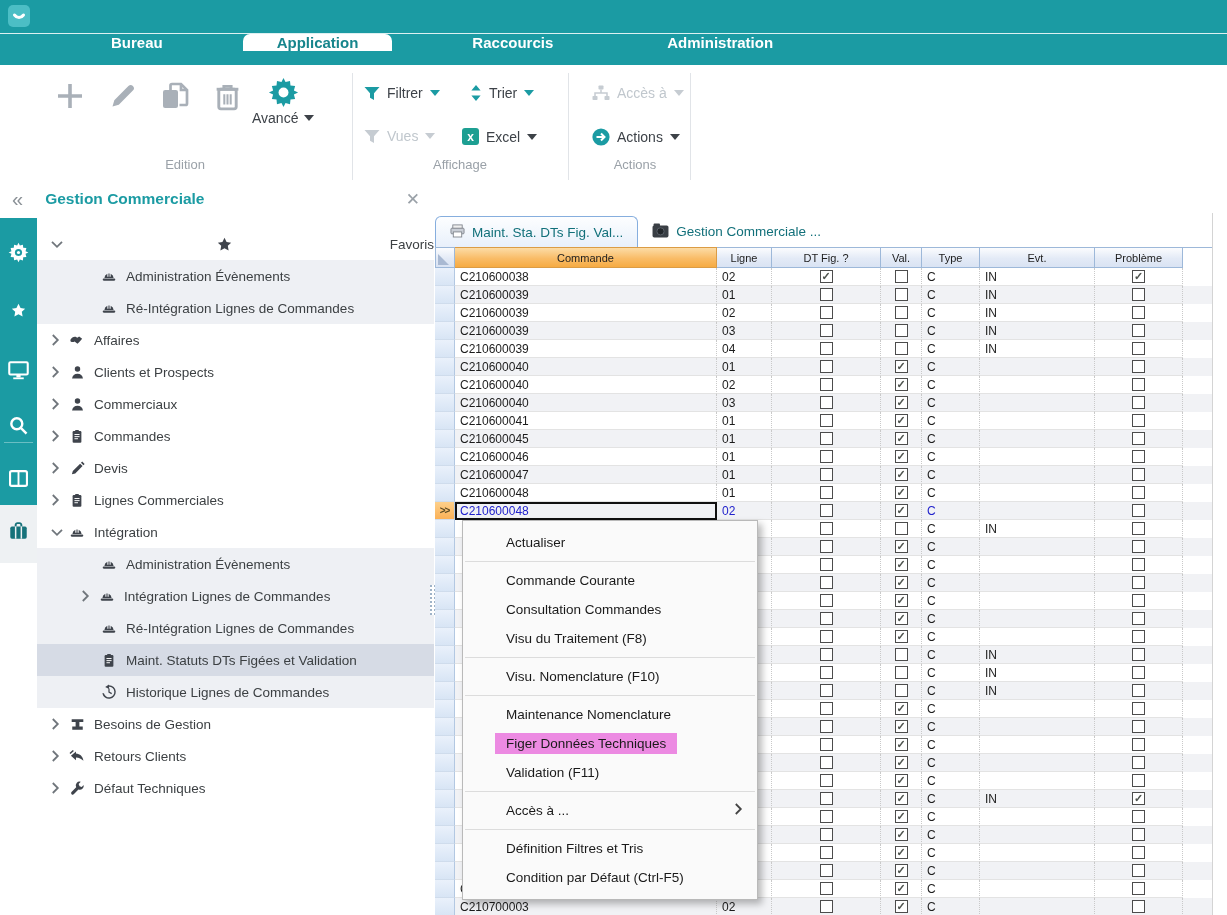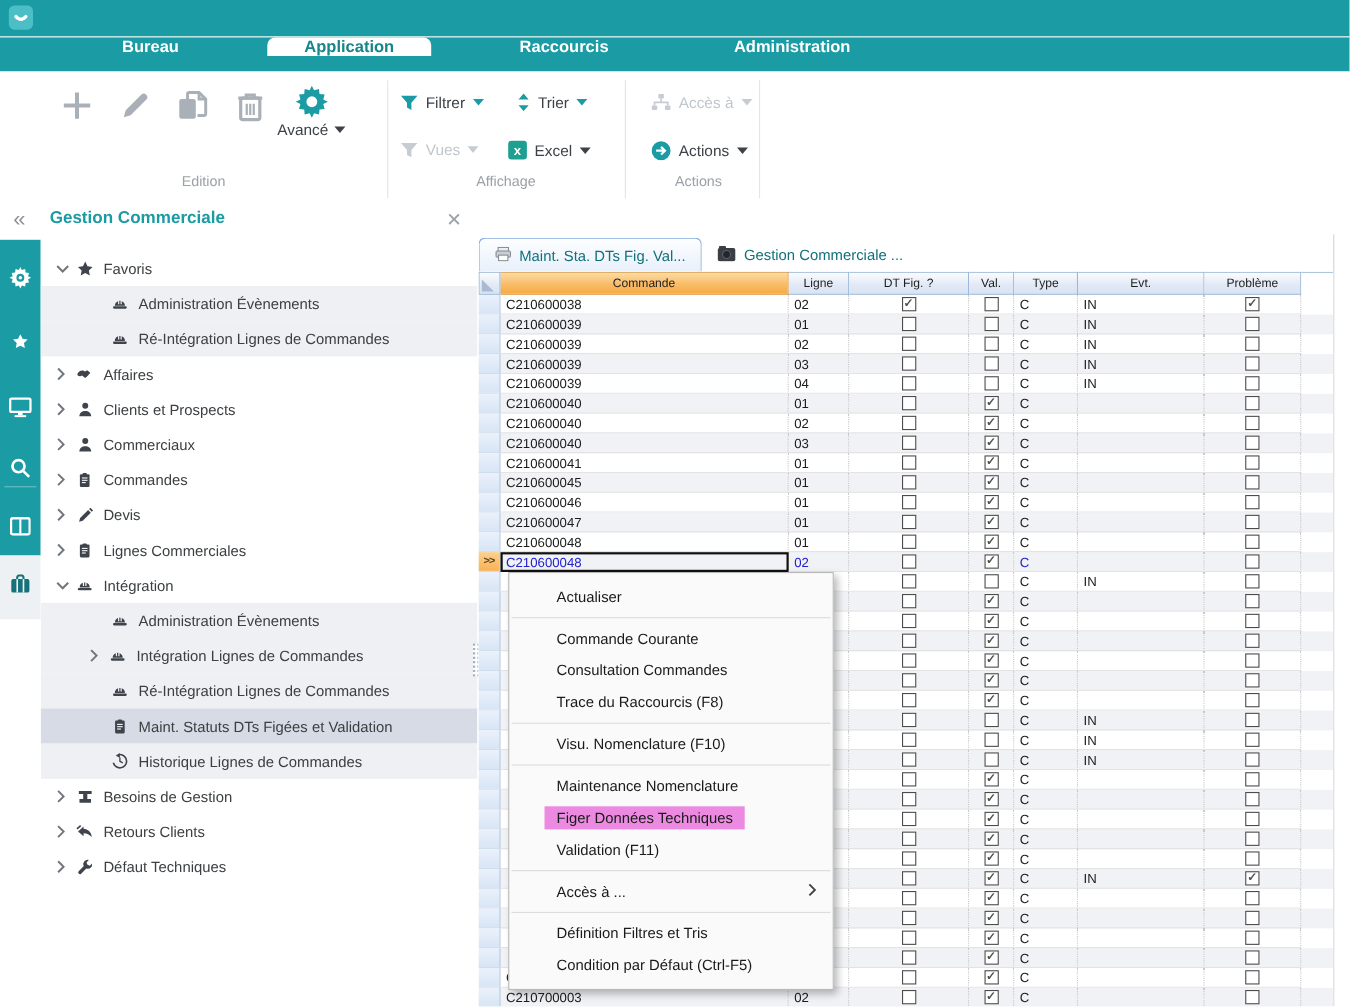--- a/index.html
+++ b/index.html
@@ -263,21 +263,21 @@
           <svg width="19" height="18" viewBox="0 0 18 17">
             <path d="M6.3 4.2V2.7A1.7 1.7 0 0 1 8 1h2a1.7 1.7 0 0 1 1.7 1.7v1.5" fill="none" stroke="currentColor" stroke-width="1.8"></path>
             <rect fill="currentColor" x="1.2" y="4.2" width="15.6" height="11.6" rx="1.6"></rect>
             <rect fill="#eef1f3" x="5.6" y="4.2" width="1.4" height="11.6"></rect>
             <rect fill="#eef1f3" x="11" y="4.2" width="1.4" height="11.6"></rect>
           </svg>
         </div>
       </div>
     <div id="tree">
         <div style="height: 10px;"></div>
-        <div class="trow" style="padding-left: 14px;">
+        <div class="trow" style="padding-left: 14px; justify-content: space-between;">
           <span class="chev">
             <svg width="12" height="9" viewBox="0 0 12 8">
               <path d="M1 1.3l5 5 5-5" fill="none" stroke="currentColor" stroke-width="1.8"></path>
             </svg>
           </span>
           <span class="ticon">
             <svg width="15" height="15" viewBox="0 0 16 16">
               <path fill="currentColor" d="M8 .8l2.2 4.5 4.9.7-3.6 3.4.9 4.9L8 12 3.6 14.3l.9-4.9L.9 6l4.9-.7z"></path>
             </svg>
           </span>
@@ -1116,21 +1116,21 @@
         <span>Actualiser</span>
       </div>
       <div class="msep"></div>
       <div class="mi">
         <span>Commande Courante</span>
       </div>
       <div class="mi">
         <span>Consultation Commandes</span>
       </div>
       <div class="mi">
-        <span>Trace du Raccourcis (F8)</span>
+        <span>Visu du Traitement (F8)</span>
       </div>
       <div class="msep"></div>
       <div class="mi">
         <span>Visu. Nomenclature (F10)</span>
       </div>
       <div class="msep"></div>
       <div class="mi">
         <span>Maintenance Nomenclature</span>
       </div>
       <div class="mi">

